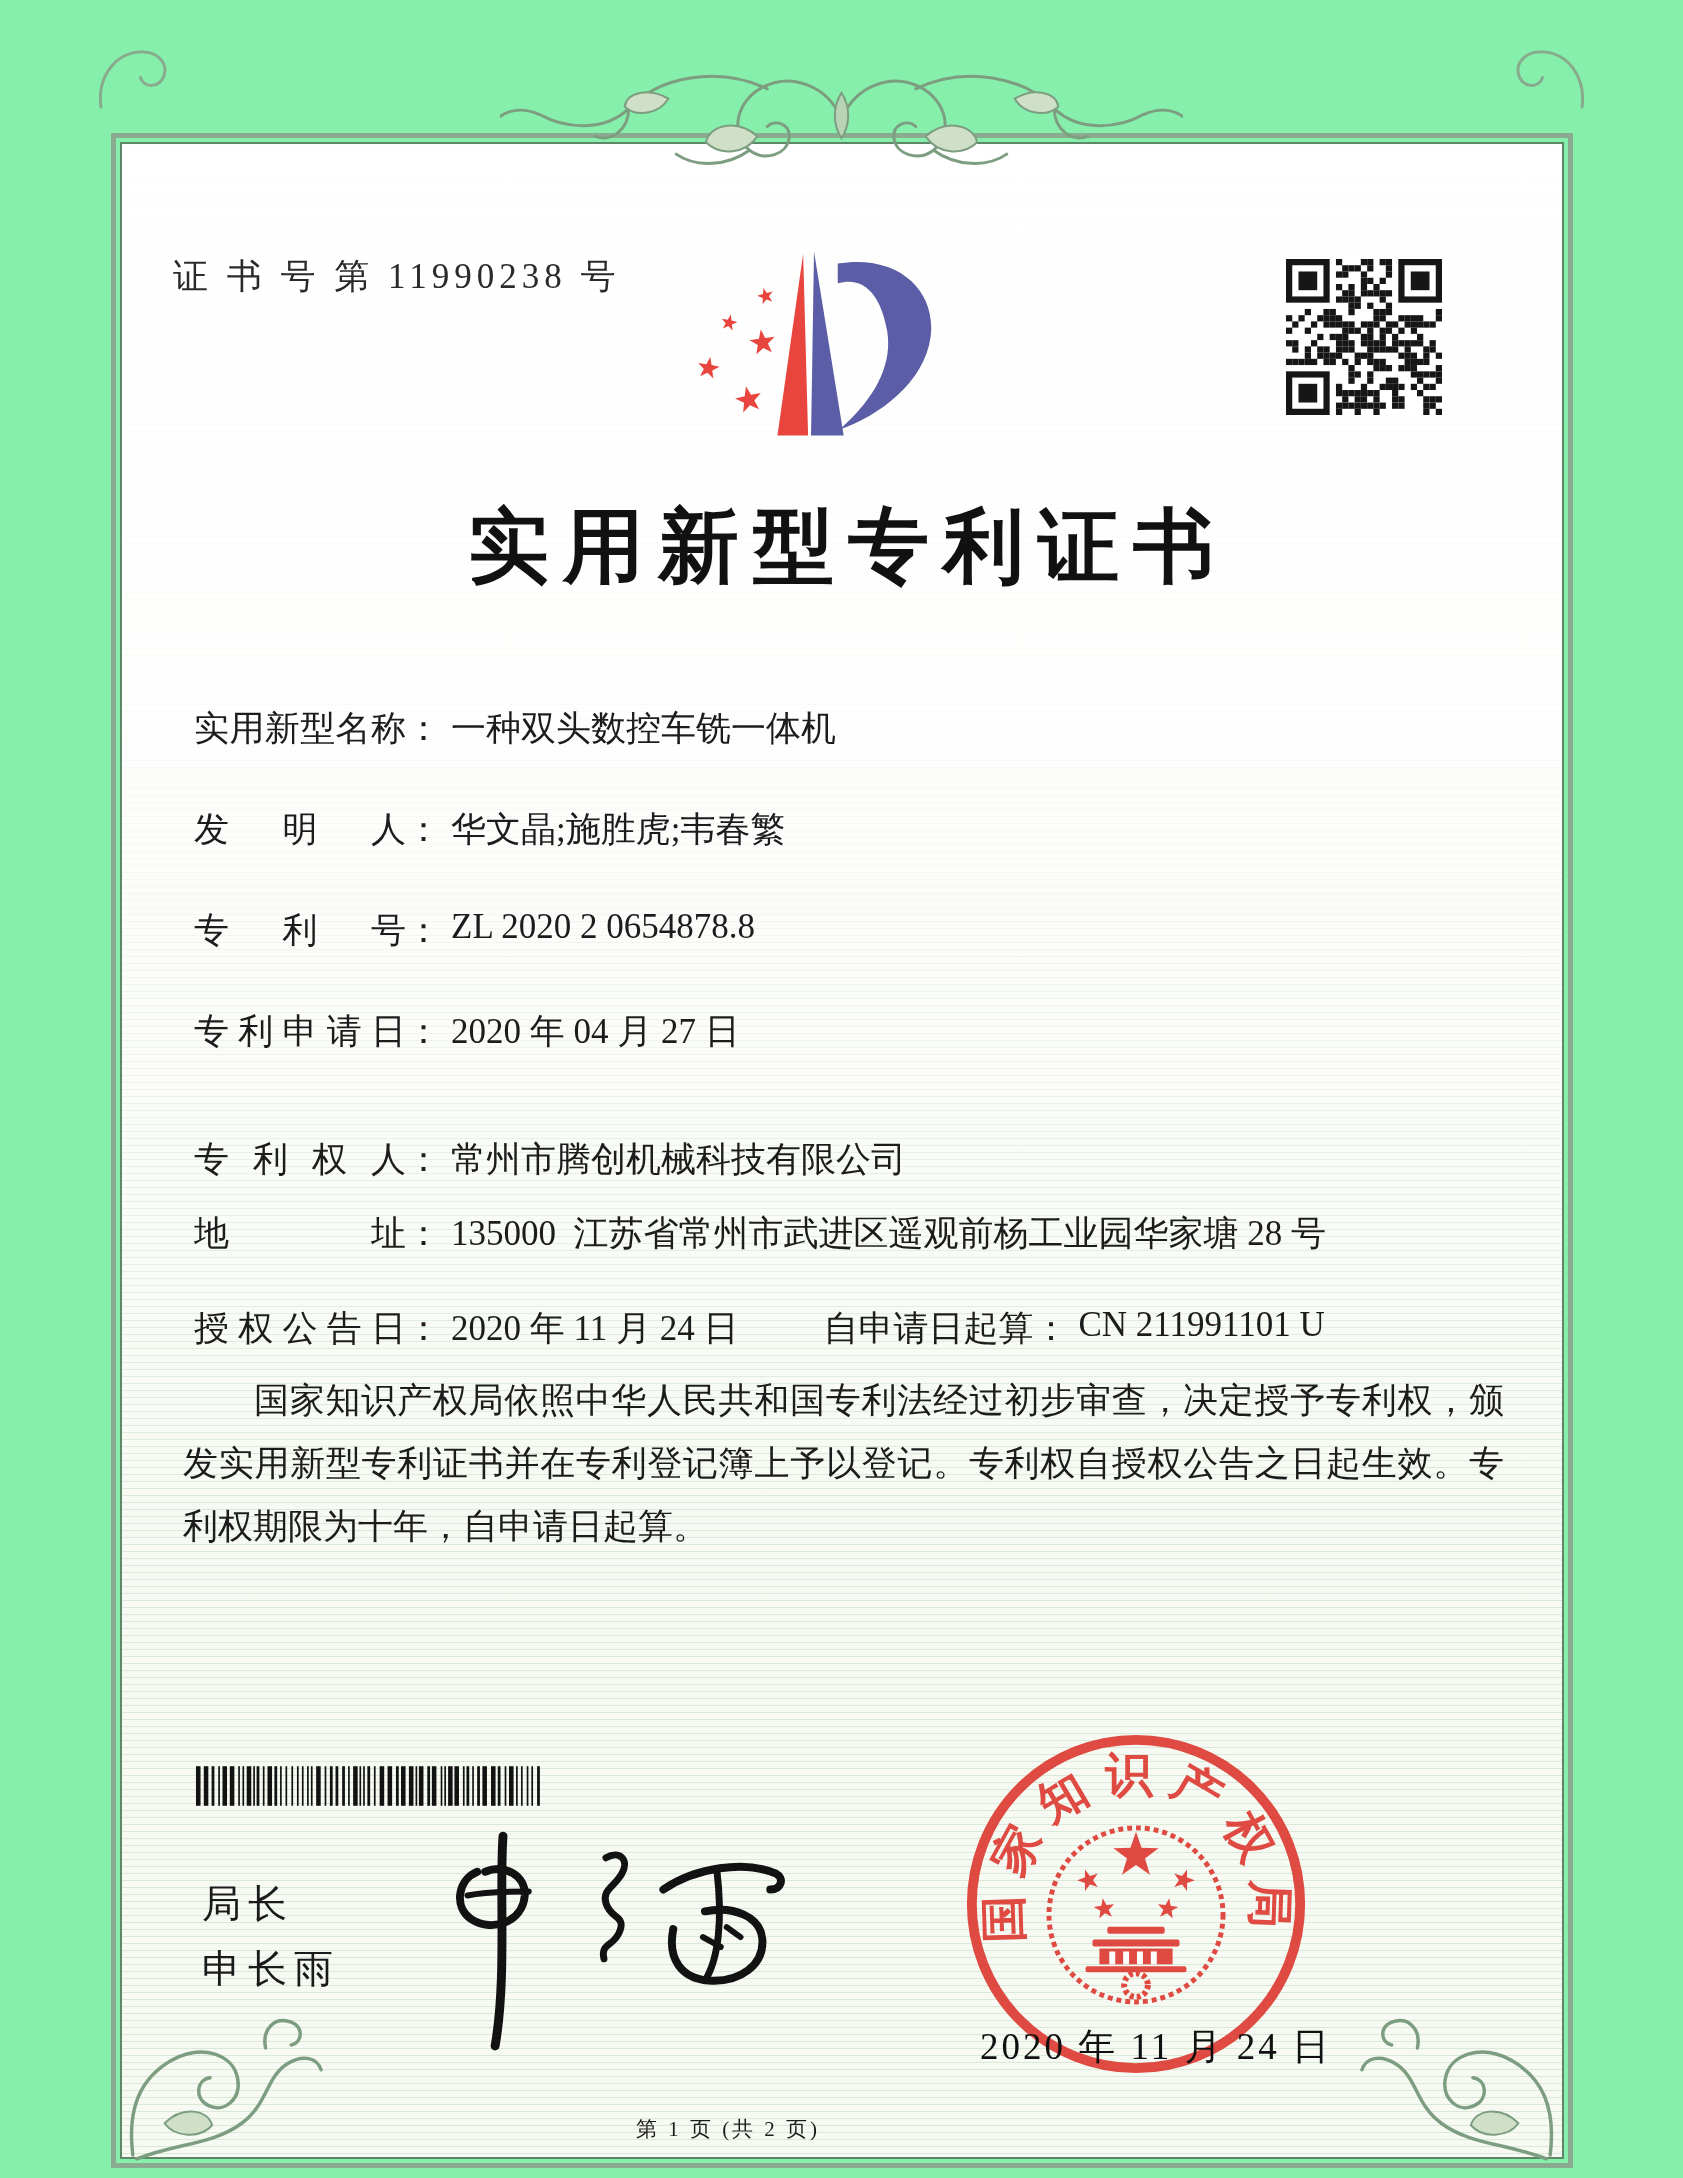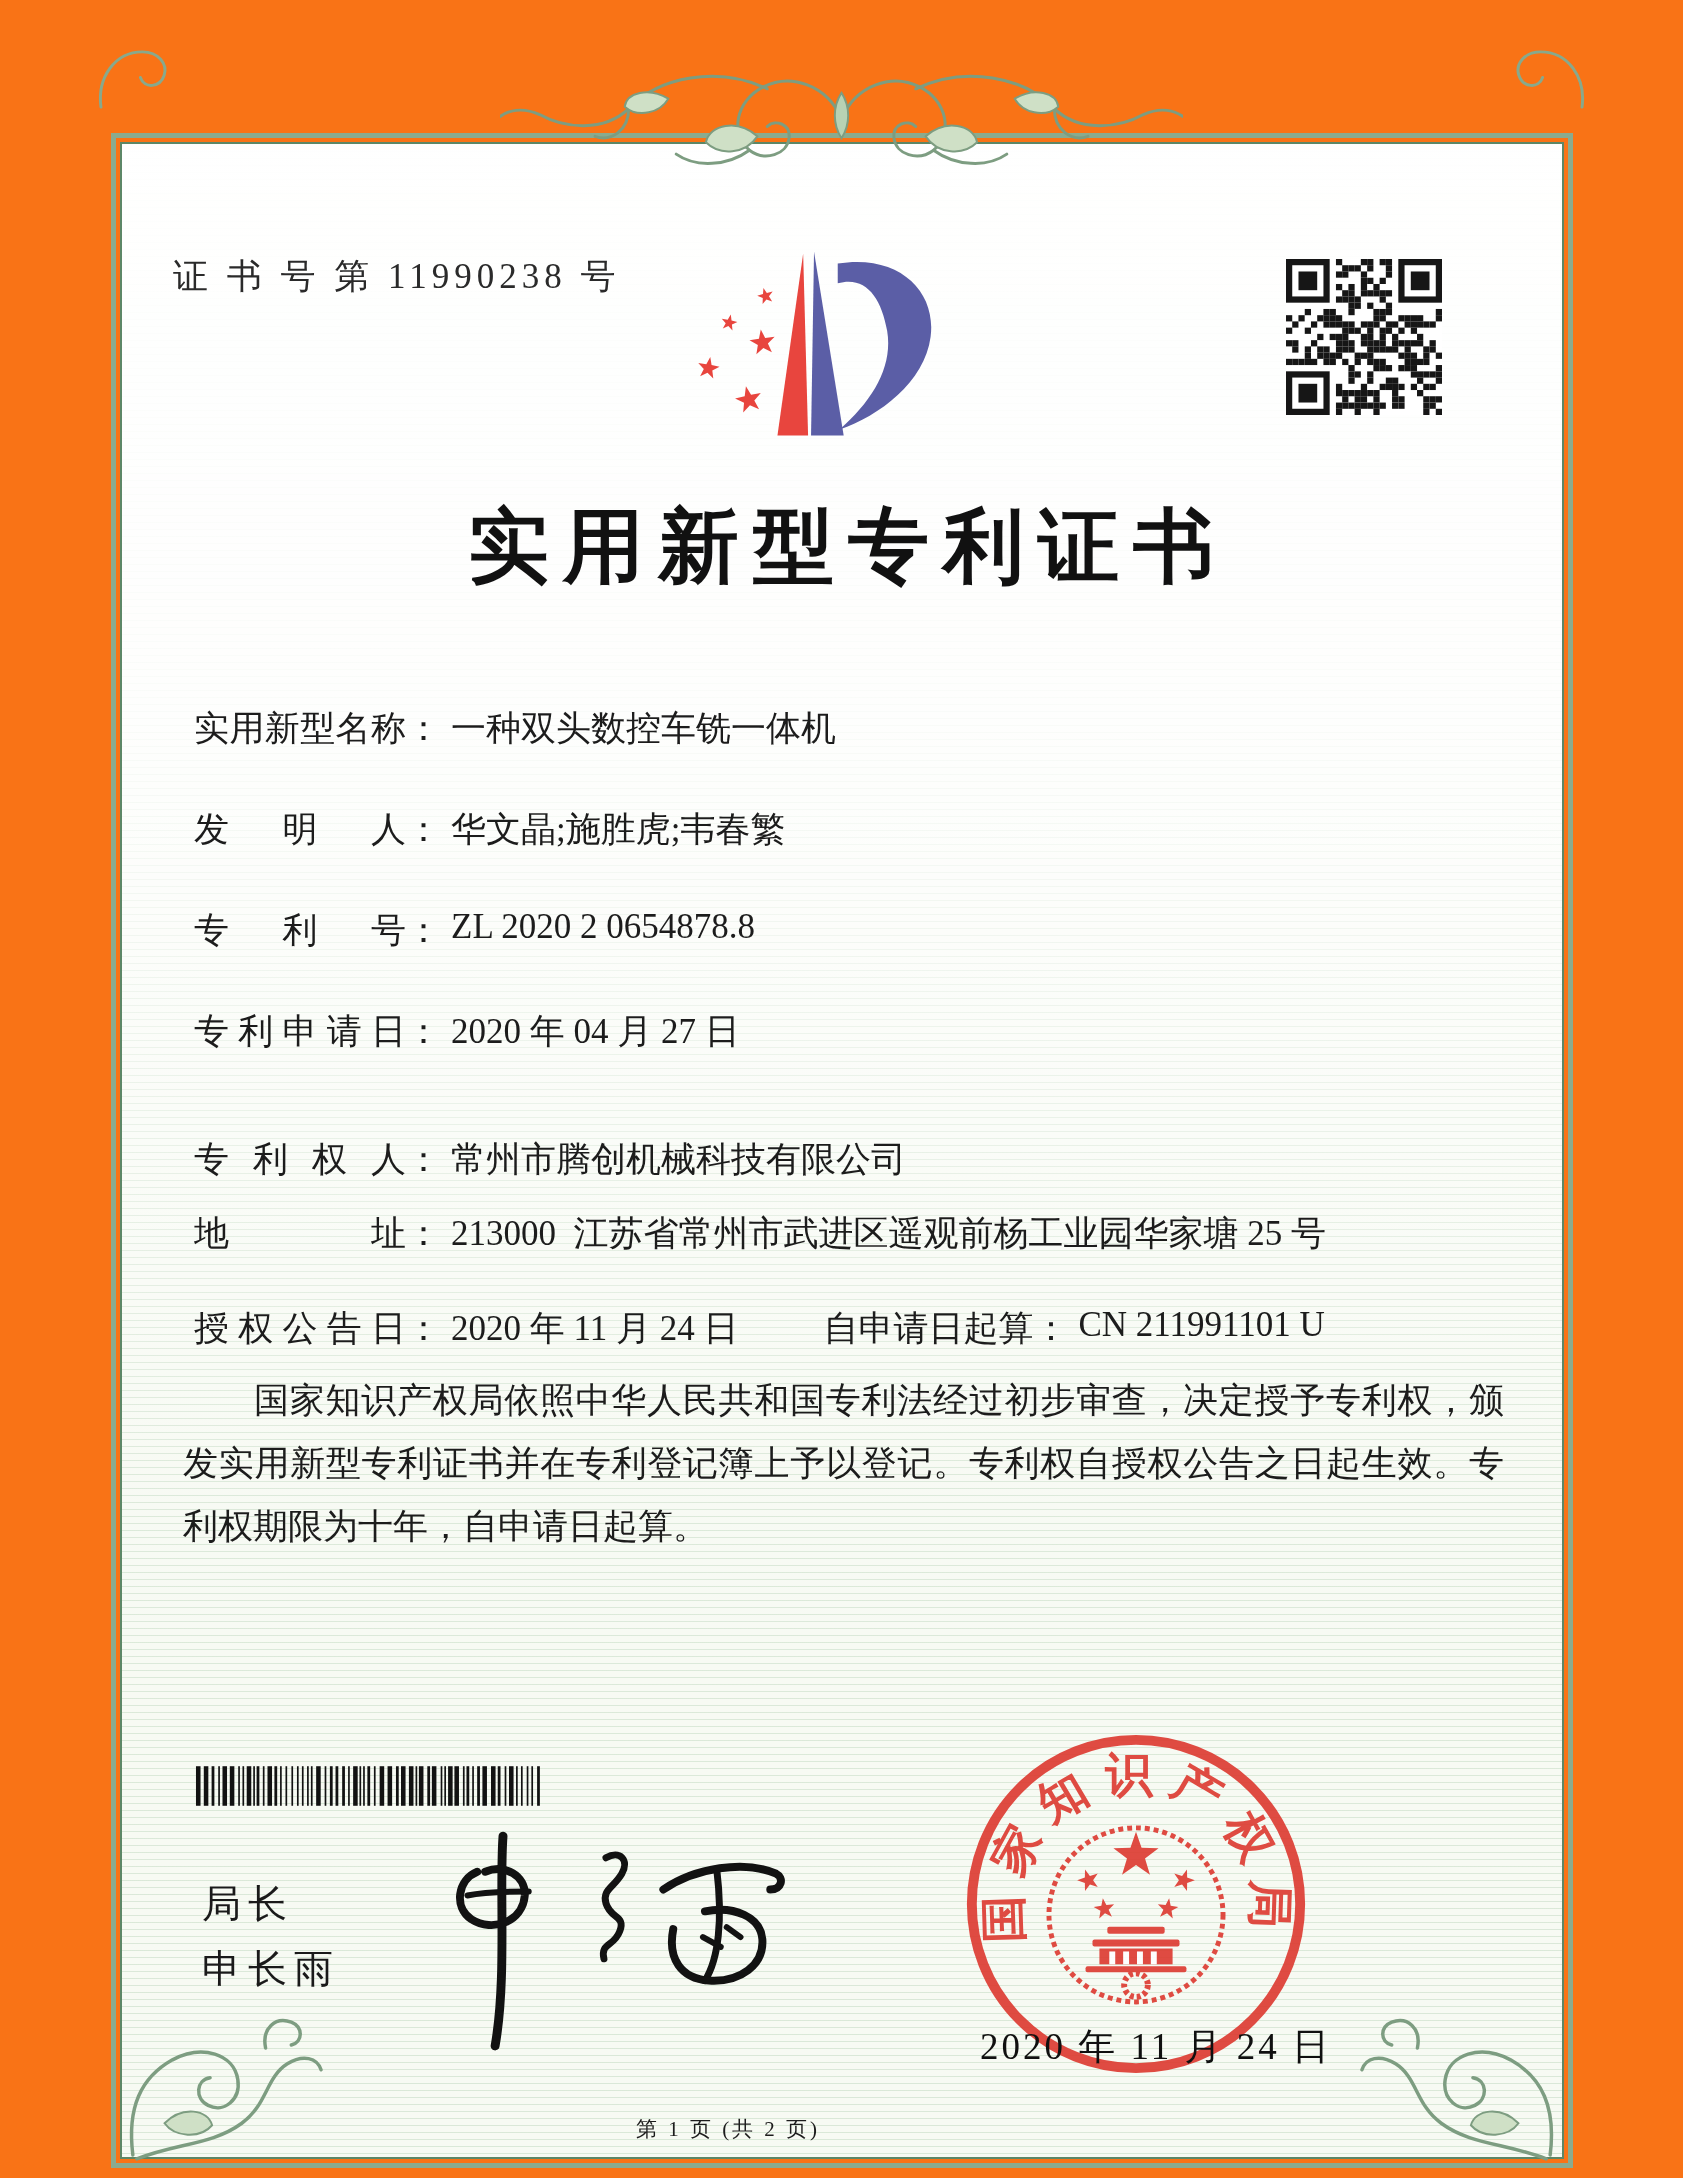--- a/index.html
+++ b/index.html
@@ -1,17 +1,17 @@
 <!DOCTYPE html>
 <html><head>
 <meta charset="utf-8">
 <style>
   *{box-sizing:border-box}
   html,body{margin:0;padding:0;background:#e8e8e8}
-  .page{position:relative;width:1683px;height:2178px;margin:0 auto;background:#f97316;
+  .page{position:relative;width:1683px;height:2178px;margin:0 auto;background:#86efac;
         font-family:"Liberation Serif","DejaVu Serif",serif;color:#1c1c1c;overflow:hidden}
   
   .frame{position:absolute;left:111px;top:133px;width:1462px;height:2035px;
          border:5px solid #8aab8f}
   .frame-inner{position:absolute;inset:4px;border:2px solid #5d8767;
     background:
       linear-gradient(180deg, rgba(255,255,255,.97) 0%, rgba(255,255,255,.85) 28%,
                       rgba(255,255,255,.35) 52%, rgba(255,255,255,.05) 68%, rgba(255,255,255,0) 100%),
       repeating-linear-gradient(180deg, rgba(151,191,153,.30) 0px, rgba(151,191,153,.30) 1px,
                       rgba(255,255,255,0) 1px, rgba(255,255,255,0) 7px);
@@ -359,21 +359,21 @@
       <span class="fvalue">2020 年 04 月 27 日</span>
   </div>
   <div class="field" style="top:1136px">
     <span class="flabel">专利权人</span>
       <span class="colon">：</span>
       <span class="fvalue">常州市腾创机械科技有限公司</span>
   </div>
   <div class="field" style="top:1210px">
     <span class="flabel">地址</span>
       <span class="colon">：</span>
-      <span class="fvalue">213000  江苏省常州市武进区遥观前杨工业园华家塘 25 号</span>
+      <span class="fvalue">135000  江苏省常州市武进区遥观前杨工业园华家塘 28 号</span>
   </div>
 
   <div class="field" style="top:1305px">
     <span class="flabel">授权公告日</span>
       <span class="colon">：</span>
       <span class="fvalue">2020 年 11 月 24 日</span>
     <span class="grant-gap"></span>
     <span class="flabel2">自申请日起算</span>
       <span class="colon">：</span>
       <span class="fvalue">CN 211991101 U</span>

